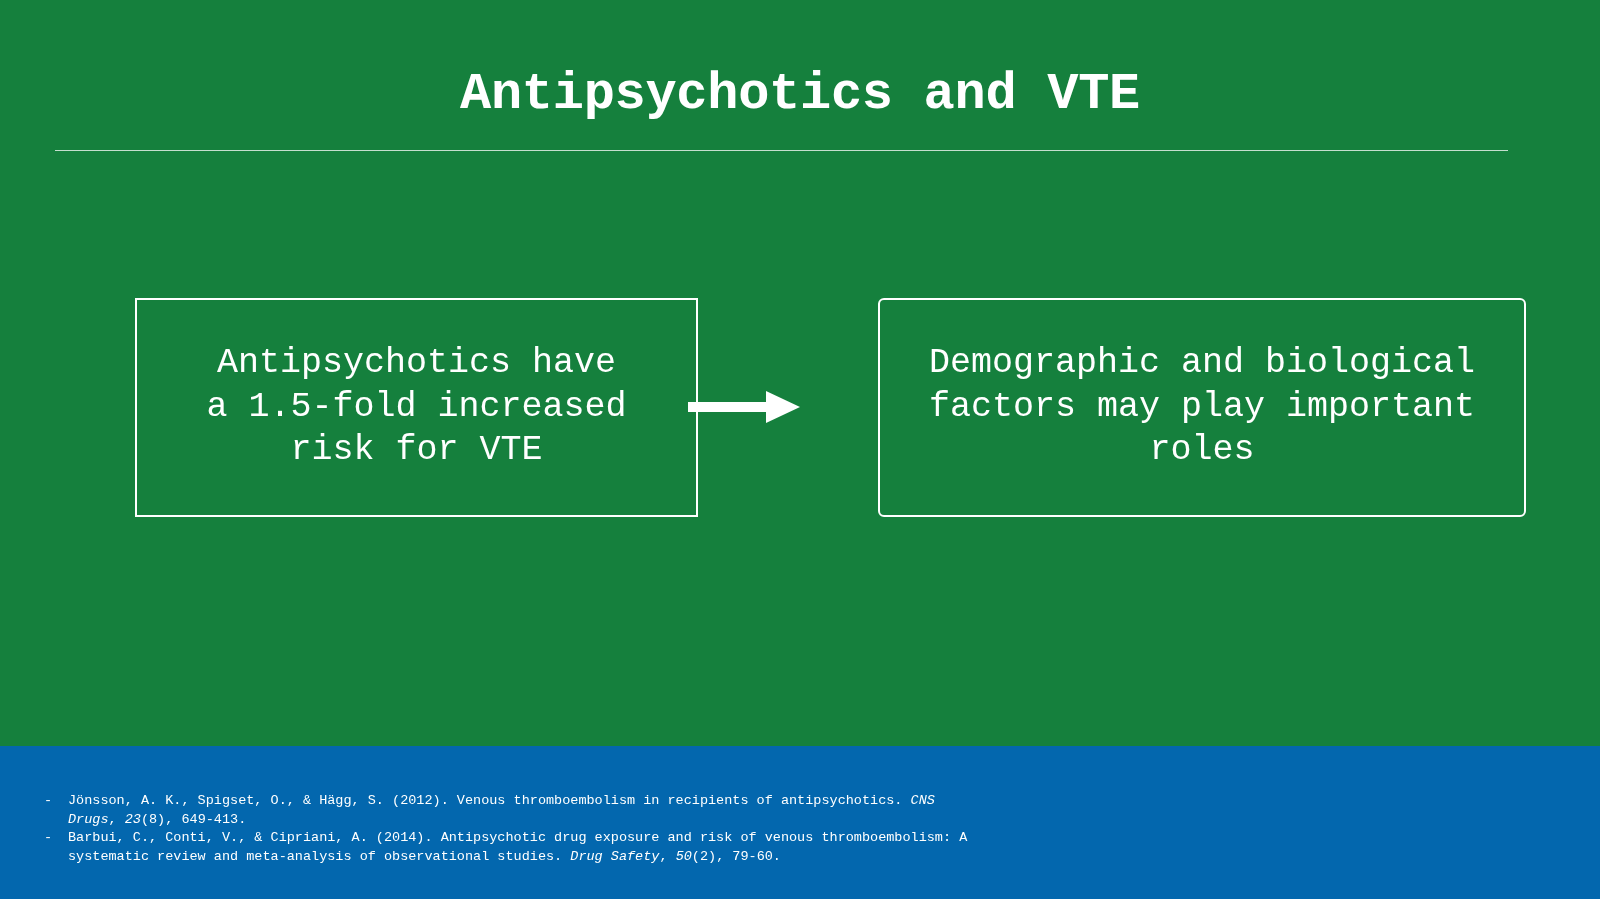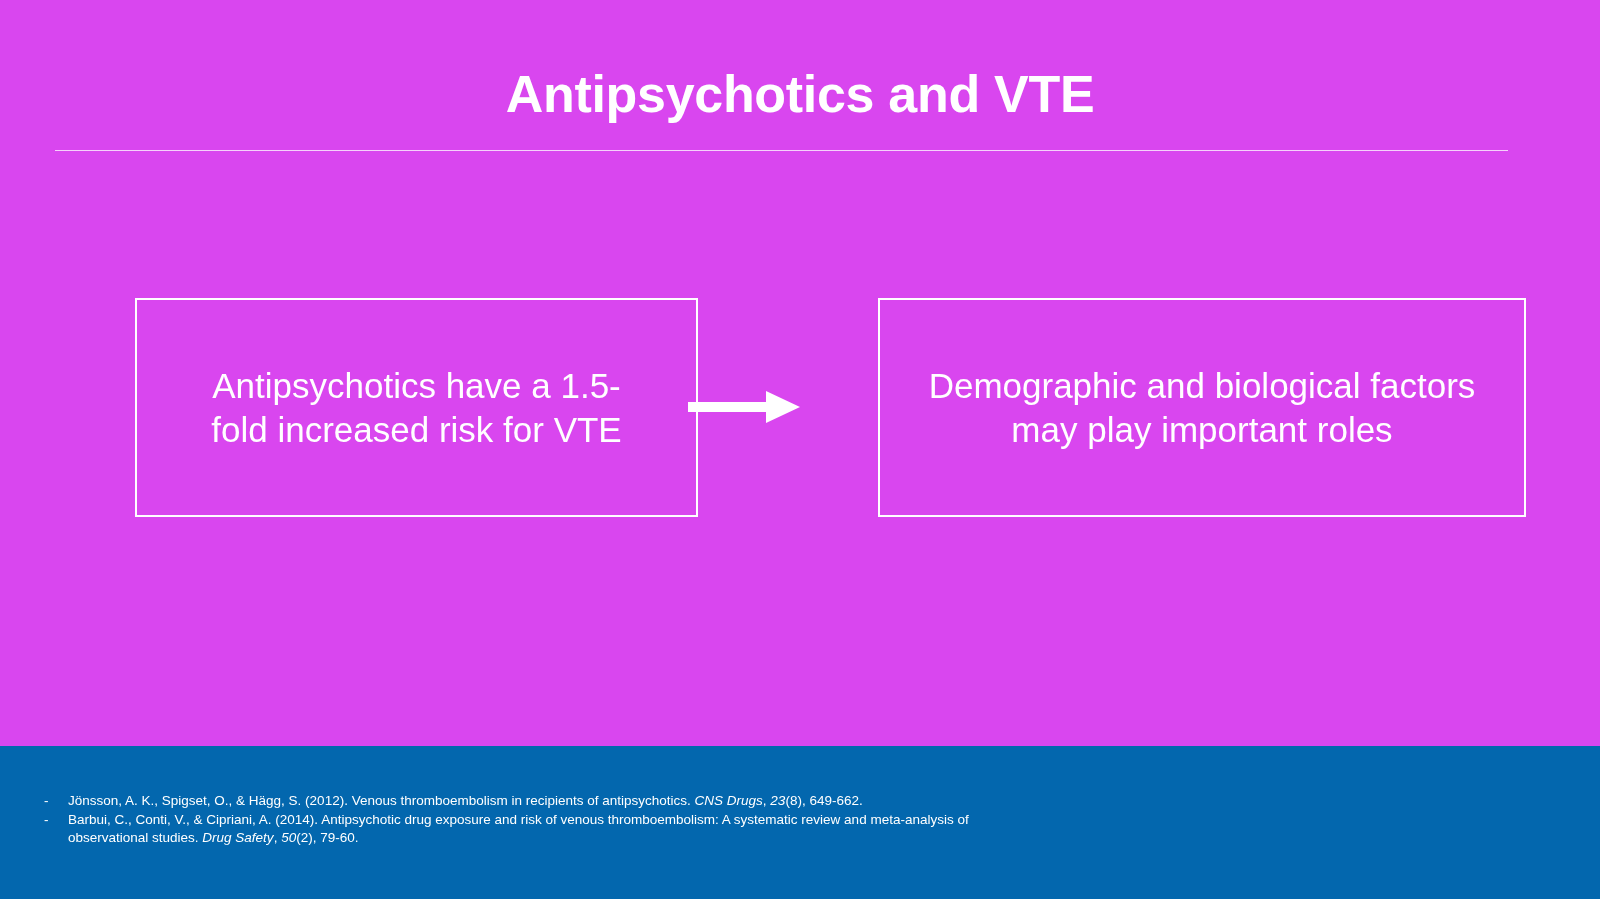--- a/index.html
+++ b/index.html
@@ -4,23 +4,23 @@
 <style>
   html, body {
     margin: 0;
     padding: 0;
     background: #ffffff;
   }
   .slide {
     position: relative;
     width: 1600px;
     height: 899px;
-    background: #d946ef;
+    background: #15803d;
     overflow: hidden;
-    font-family: Liberation Sans, sans-serif;
+    font-family: Liberation Mono, monospace;
     -webkit-font-smoothing: antialiased;
   }
 
   
   .title {
     position: absolute;
     left: 0;
     top: 66px;
     width: 1600px;
     text-align: center;
@@ -61,20 +61,21 @@
     height: 219px;
   }
   .box-left .box-text {
     width: 440px;
   }
   .box-right {
     left: 834px;
     top: 298px;
     width: 648px;
     height: 219px;
+    border-radius: 6px;
   }
   .box-right .box-text {
     width: 580px;
   }
 
   
   .arrow {
     position: absolute;
     left: 688px;
     top: 390px;
@@ -138,21 +139,21 @@
   <div class="box box-right">
     <span class="box-text">Demographic and biological factors may play important roles</span>
   </div>
 
   <div class="footer">
 
     <div class="citations">
 
       <div class="cite-row">
         <span class="cite-bullet">-</span>
-        <span class="cite-text"><span>Jönsson, A. K., Spigset, O., &amp; Hägg, S. (2012). Venous thromboembolism in recipients of antipsychotics. </span><i>CNS Drugs</i><span>, </span><i>23</i><span>(8), 649-662.</span></span>
+        <span class="cite-text"><span>Jönsson, A. K., Spigset, O., &amp; Hägg, S. (2012). Venous thromboembolism in recipients of antipsychotics. </span><i>CNS Drugs</i><span>, </span><i>23</i><span>(8), 649-413.</span></span>
       </div>
 
       <div class="cite-row">
         <span class="cite-bullet">-</span>
         <span class="cite-text"><span>Barbui, C., Conti, V., &amp; Cipriani, A. (2014). Antipsychotic drug exposure and risk of venous thromboembolism: A systematic review and meta-analysis of observational studies. </span><i>Drug Safety</i><span>, </span><i>50</i><span>(2), 79-60.</span></span>
       </div>
 
     </div>
 
   </div>

